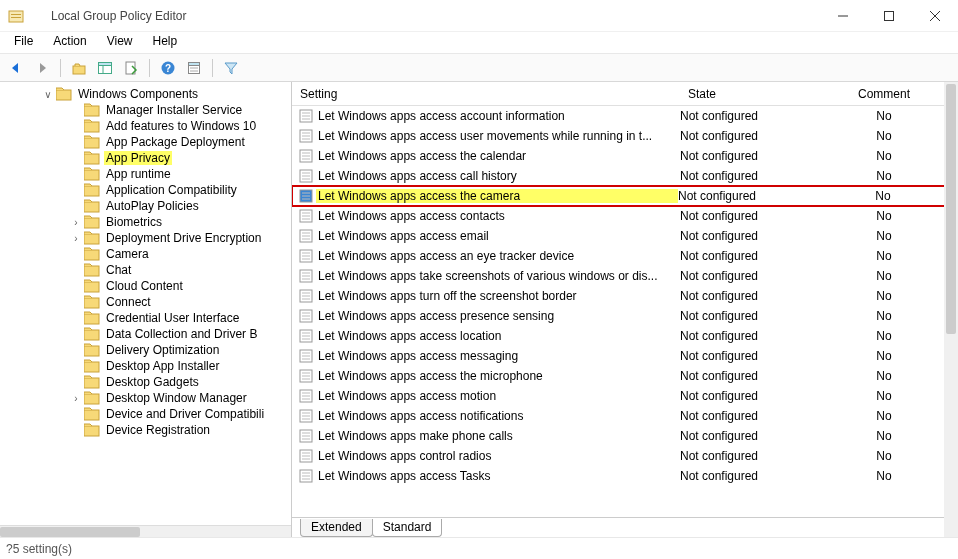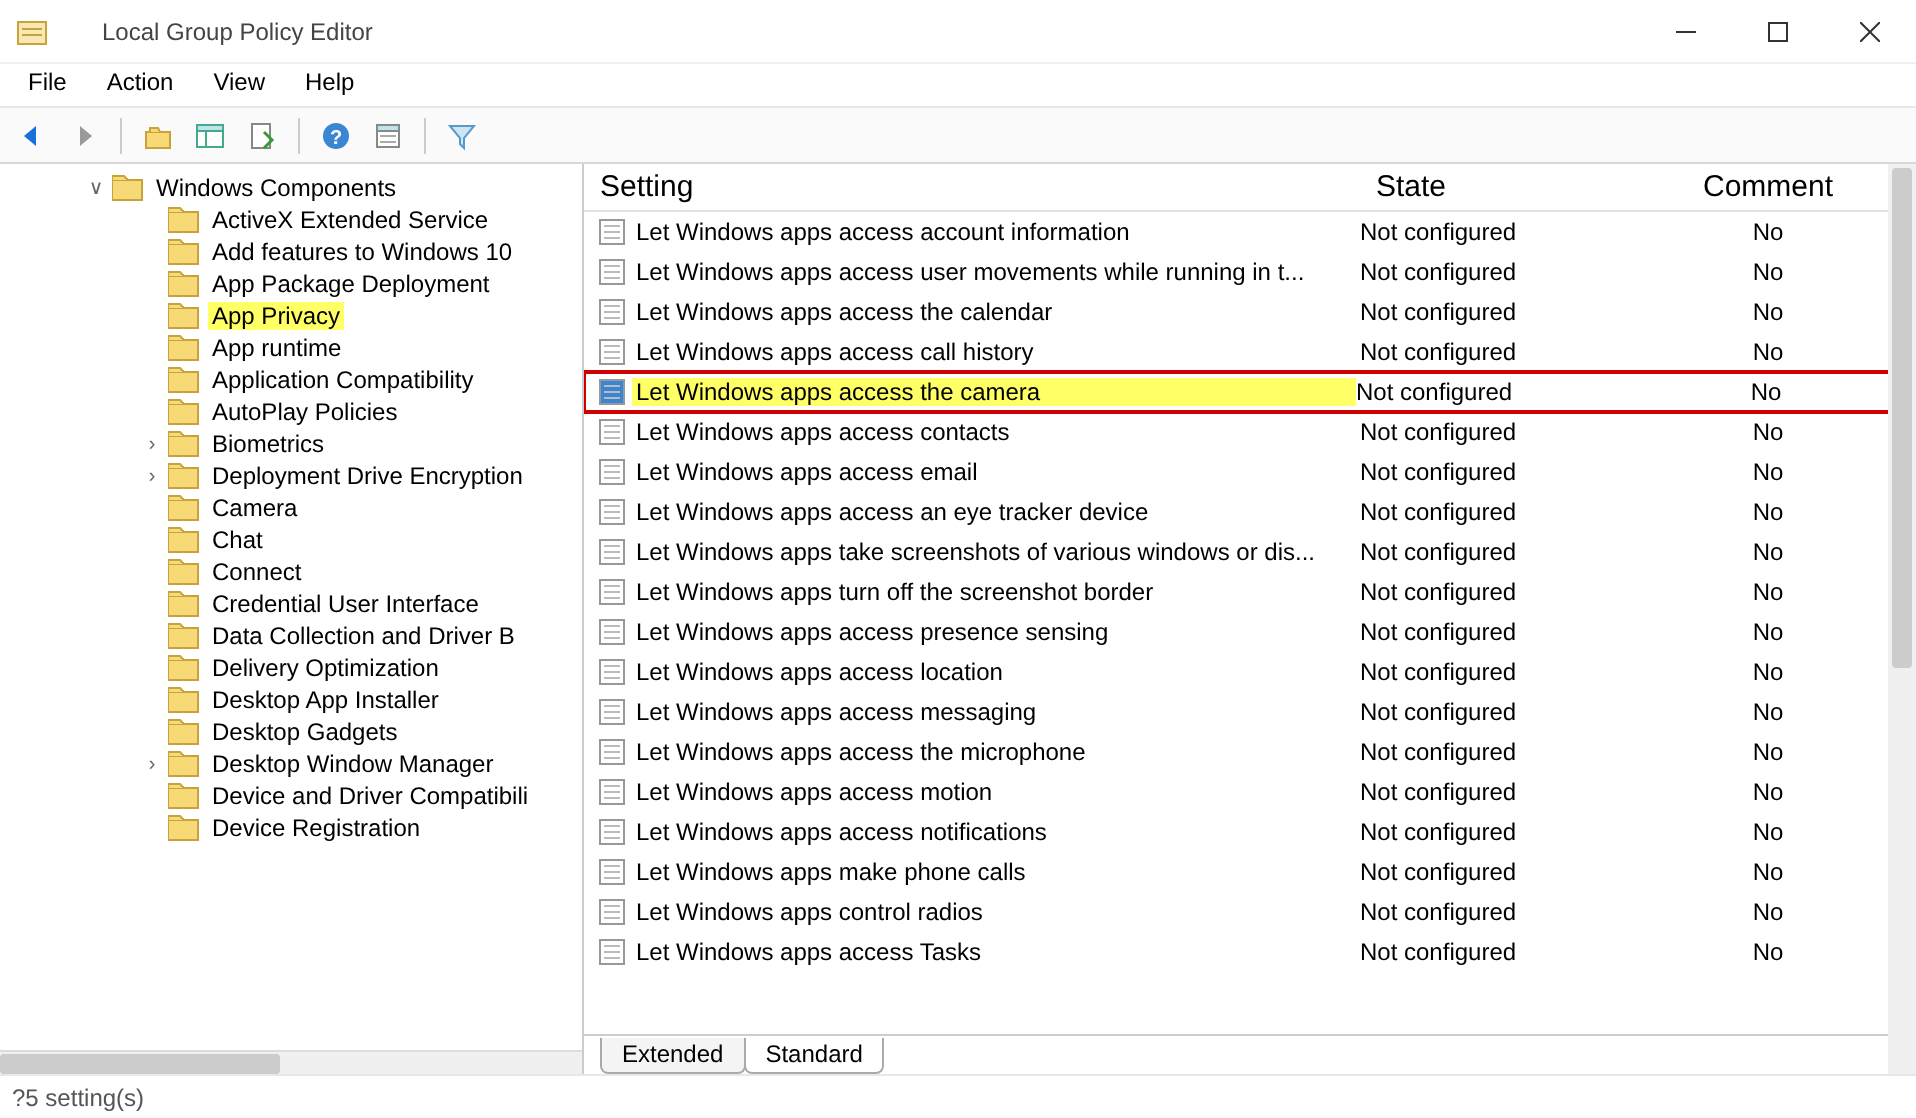--- a/index.html
+++ b/index.html
@@ -32,21 +32,21 @@
   .tree-node .folder-icon { width: 16px; height: 14px; margin-right: 4px; flex-shrink: 0; }
   .tree-node .node-label { padding: 0 2px; }
   .tree-node.highlighted .node-label { background: #ffff66; }
   .tree-node.level0 { padding-left: 40px; }
   .tree-node.level1 { padding-left: 68px; }
   .tree-hscroll { position: absolute; bottom: 0; left: 0; right: 0; height: 12px; background: #f0f0f0; border-top: 1px solid #ddd; }
   .tree-hscroll .thumb { position: absolute; left: 0; width: 140px; height: 10px; top: 1px; background: #ccc; border-radius: 2px; }
   
   
   .list-panel { flex: 1; display: flex; flex-direction: column; background: #fff; position: relative; }
-  .list-header { display: flex; height: 24px; align-items: center; border-bottom: 1px solid #e0e0e0; font-size: 15px; }
+  .list-header { display: flex; height: 24px; align-items: center; border-bottom: 1px solid #e0e0e0; font-size: 12px; }
   .list-header .col { padding: 0 8px; }
   .col-setting { width: 388px; text-align: left; }
   .col-state { width: 130px; text-align: left; }
   .col-comment { flex: 1; text-align: center; }
   
   .list-rows { flex: 1; overflow: hidden; }
   .list-row { display: flex; align-items: center; height: 20px; font-size: 12px; cursor: default; }
   .list-row .row-icon { width: 16px; height: 16px; margin: 0 4px 0 6px; flex-shrink: 0; }
   .list-row .cell-setting { width: 362px; white-space: nowrap; overflow: hidden; text-overflow: ellipsis; }
   .list-row .cell-state { width: 130px; }
@@ -171,21 +171,21 @@
             </svg></span>
         <span class="node-label">Windows Components</span>
       </div>
       <div id="tree-children">
           <div class="tree-node level1">
             <span class="expander"></span>
             <span class="folder-icon"><svg width="16" height="14">
                 <rect x="0" y="3" width="15" height="10" fill="#f7d978" stroke="#c9a23a"></rect>
                 <path d="M0 3 L0 1 L6 1 L8 3" fill="#f7d978" stroke="#c9a23a"></path>
               </svg></span>
-            <span class="node-label">ActiveX Extended Service</span>
+            <span class="node-label">Manager Installer Service</span>
           </div>
           <div class="tree-node level1">
             <span class="expander"></span>
             <span class="folder-icon"><svg width="16" height="14">
                 <rect x="0" y="3" width="15" height="10" fill="#f7d978" stroke="#c9a23a"></rect>
                 <path d="M0 3 L0 1 L6 1 L8 3" fill="#f7d978" stroke="#c9a23a"></path>
               </svg></span>
             <span class="node-label">Add features to Windows 10</span>
           </div>
           <div class="tree-node level1">
@@ -252,20 +252,28 @@
               </svg></span>
             <span class="node-label">Camera</span>
           </div>
           <div class="tree-node level1">
             <span class="expander"></span>
             <span class="folder-icon"><svg width="16" height="14">
                 <rect x="0" y="3" width="15" height="10" fill="#f7d978" stroke="#c9a23a"></rect>
                 <path d="M0 3 L0 1 L6 1 L8 3" fill="#f7d978" stroke="#c9a23a"></path>
               </svg></span>
             <span class="node-label">Chat</span>
+          </div>
+          <div class="tree-node level1">
+            <span class="expander"></span>
+            <span class="folder-icon"><svg width="16" height="14">
+                <rect x="0" y="3" width="15" height="10" fill="#f7d978" stroke="#c9a23a"></rect>
+                <path d="M0 3 L0 1 L6 1 L8 3" fill="#f7d978" stroke="#c9a23a"></path>
+              </svg></span>
+            <span class="node-label">Cloud Content</span>
           </div>
           <div class="tree-node level1">
             <span class="expander"></span>
             <span class="folder-icon"><svg width="16" height="14">
                 <rect x="0" y="3" width="15" height="10" fill="#f7d978" stroke="#c9a23a"></rect>
                 <path d="M0 3 L0 1 L6 1 L8 3" fill="#f7d978" stroke="#c9a23a"></path>
               </svg></span>
             <span class="node-label">Connect</span>
           </div>
           <div class="tree-node level1">

